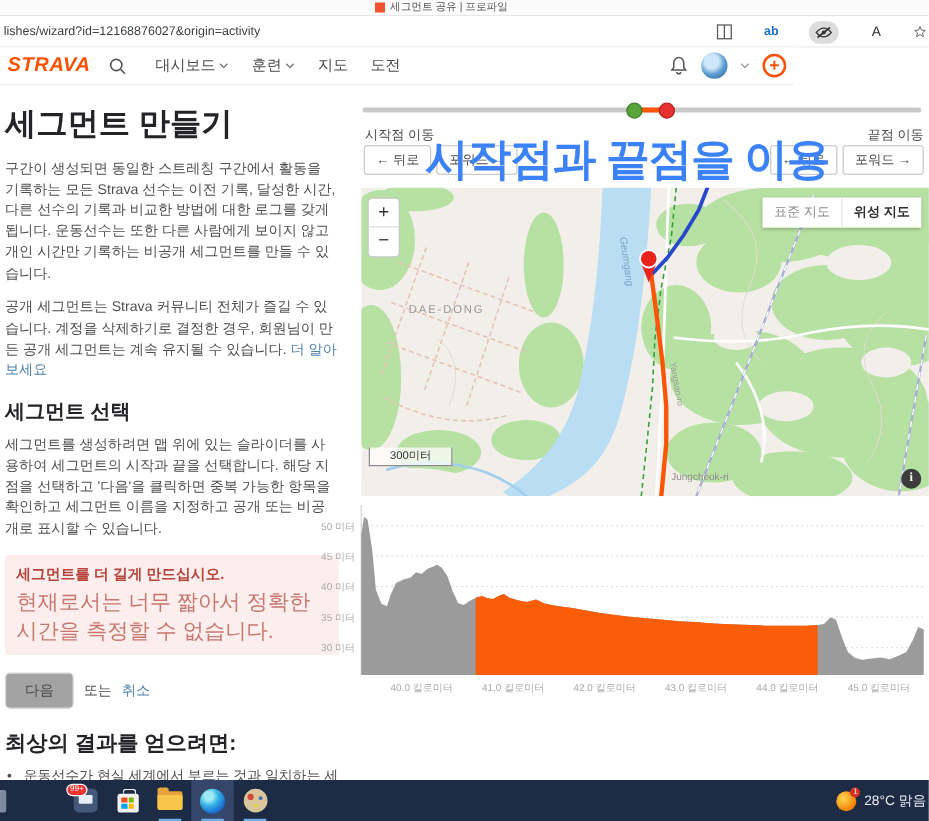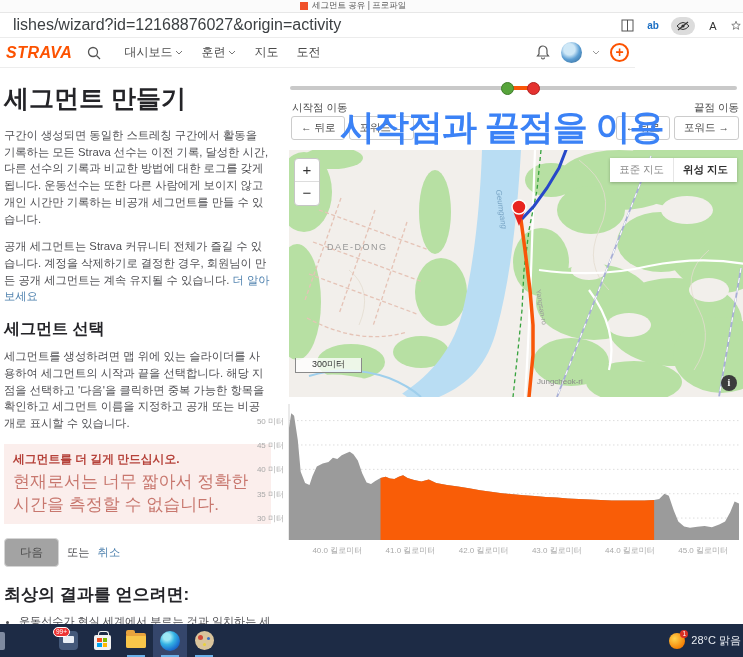--- a/index.html
+++ b/index.html
@@ -6,22 +6,22 @@
   html,body { width:743px; height:657px; overflow:hidden; background:#fff;
     font-family:"Liberation Sans","DejaVu Sans",sans-serif; }
 
   
   #tabstrip { position:absolute; top:0; left:0; width:743px; height:13px; background:#fbfbfb;
     border-bottom:1px solid #e7e7e7; display:flex; align-items:center; }
   .tab-fav { width:8px; height:8px; background:#f0502a; margin-left:300px; margin-right:4px; }
   .tab-title { font-size:8.5px; color:#555; white-space:nowrap; }
   #browserbar { position:absolute; top:13px; left:0; width:743px; height:25px; background:#fff;
     border-bottom:1px solid #ececec; display:flex; align-items:center; }
-  .url-text { font-size:16px; color:#3c4043; margin-left:13px; white-space:nowrap; }
-  .bicons { position:absolute; right:2px; top:0; height:25px; display:flex; align-items:center; gap:10px;justify-content:center; }
+  .url-text { font-size:10px; color:#3c4043; margin-left:3px; white-space:nowrap; }
+  .bicons { position:absolute; right:2px; top:0; height:25px; display:flex; align-items:center; gap:22px;justify-content:center; }
   .bicon { width:16px; height:16px; display:flex; align-items:center; justify-content:center; color:#444; }
   .bicon svg { display:block; }
   .pill { background:#dcdcdc; border-radius:9px; width:24px; height:18px; }
   .translate-txt { font-size:10px; color:#1b6fc4; font-weight:bold; }
   .readaloud { font-size:11px; color:#333; }
   .star-cut { overflow:hidden; width:10px; }
 
   
   #header { position:absolute; top:38px; left:0; width:635px; height:30px; background:#fff;
     border-bottom:1px solid #ededed; display:flex; align-items:center; }

